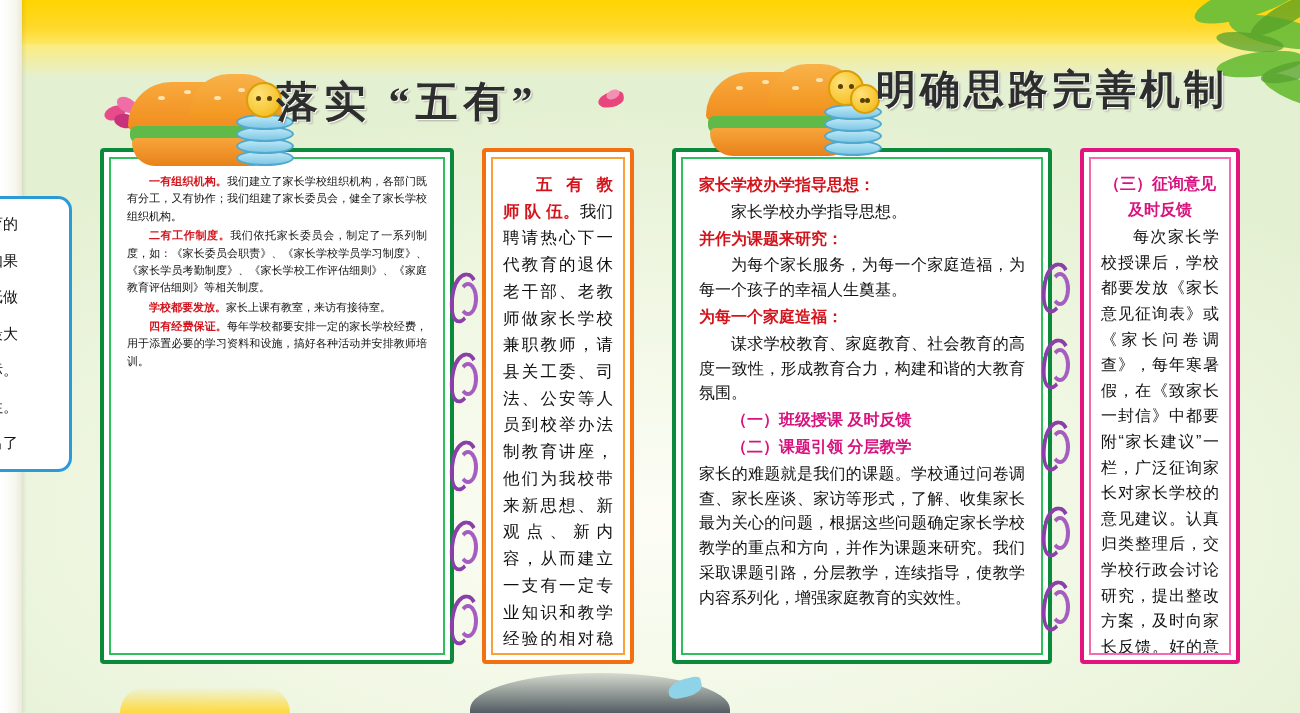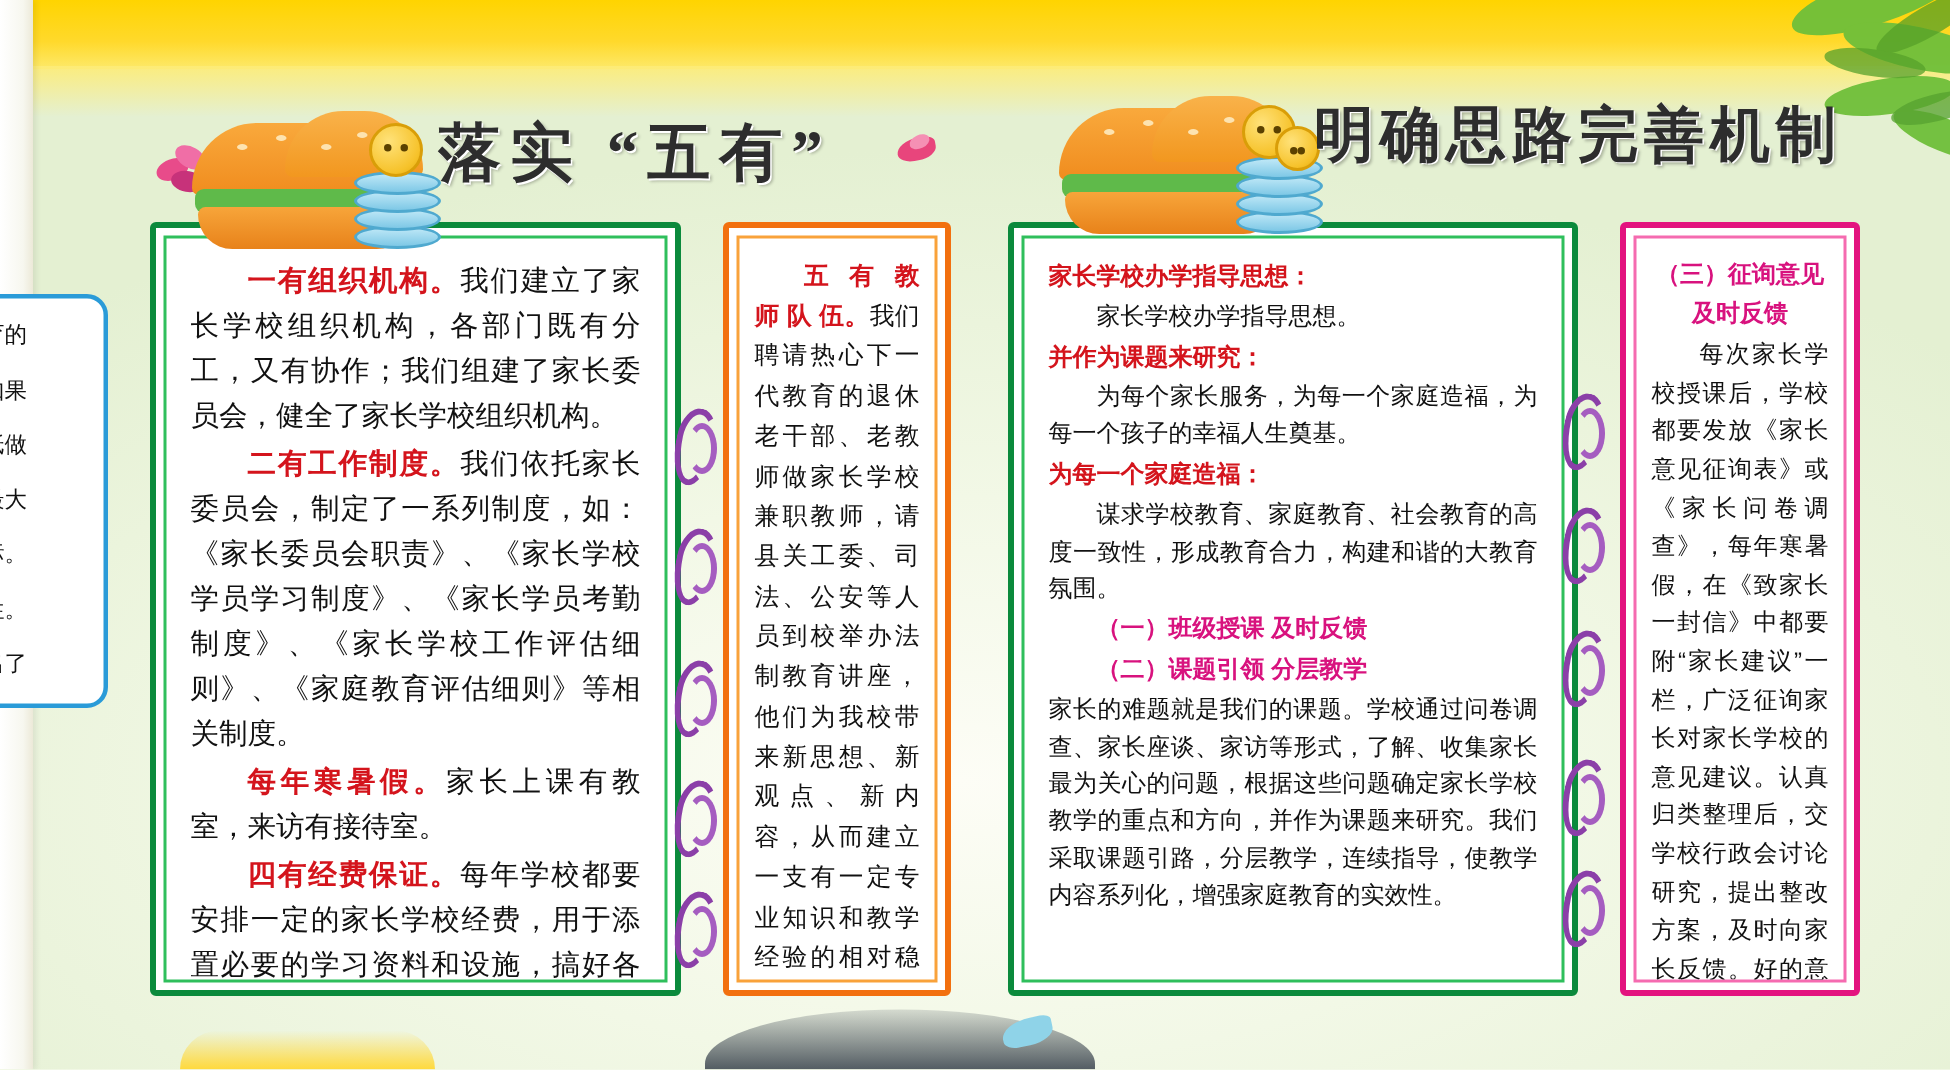--- a/index.html
+++ b/index.html
@@ -98,21 +98,21 @@
   .heading {
     position: absolute;
     z-index: 8;
     font-weight: bold;
     letter-spacing: 6px;
     color: #2d2d2d;
     font-family: "Liberation Serif", serif;
     text-shadow: 1px 1px 0 #fff, 2px 2px 2px rgba(0,0,0,0.25);
   }
   #heading-left {
-    left: 292px; top: 74px;
+    left: 276px; top: 74px;
     font-size: 42px;
   }
   #heading-right {
     left: 876px; top: 62px;
     font-size: 40px;
     letter-spacing: 4px;
   }
   
   .clip {
     position: absolute;
@@ -237,21 +237,21 @@
 
   
   #panel-1 {
     left: 100px; top: 148px;
     width: 354px; height: 516px;
     border: 4px solid #0b8a3c;
     border-radius: 4px;
   }
   #panel-1 .inner {
     border: 2px solid #2fbf5c;
-    font-size: 19px;
+    font-size: 11px;
     line-height: 1.58;
   }
   
   #panel-2 {
     left: 482px; top: 148px;
     width: 152px; height: 516px;
     border: 4px solid #f2700f;
     border-radius: 4px;
   }
   #panel-2 .inner {
@@ -404,21 +404,21 @@
 
   <div class="panel" id="panel-1">
     <div class="inner">
       <p class="indent">
         <span class="red">一有组织机构。</span><span>我们建立了家长学校组织机构，各部门既有分工，又有协作；我们组建了家长委员会，健全了家长学校组织机构。</span>
       </p>
       <p class="indent">
         <span class="red">二有工作制度。</span><span>我们依托家长委员会，制定了一系列制度，如：《家长委员会职责》、《家长学校学员学习制度》、《家长学员考勤制度》、《家长学校工作评估细则》、《家庭教育评估细则》等相关制度。</span>
       </p>
       <p class="indent">
-        <span class="red">每年寒暑假。</span><span>家长上课有教室，来访有接待室。</span>
+        <span class="red">学校都要发放。</span><span>家长上课有教室，来访有接待室。</span>
       </p>
       <p class="indent">
         <span class="red">四有经费保证。</span><span>每年学校都要安排一定的家长学校经费，用于添置必要的学习资料和设施，搞好各种活动并安排教师培训。</span>
       </p>
     </div>
   </div>
 
   <div class="panel" id="panel-2">
     <div class="inner">
       <p class="indent">

